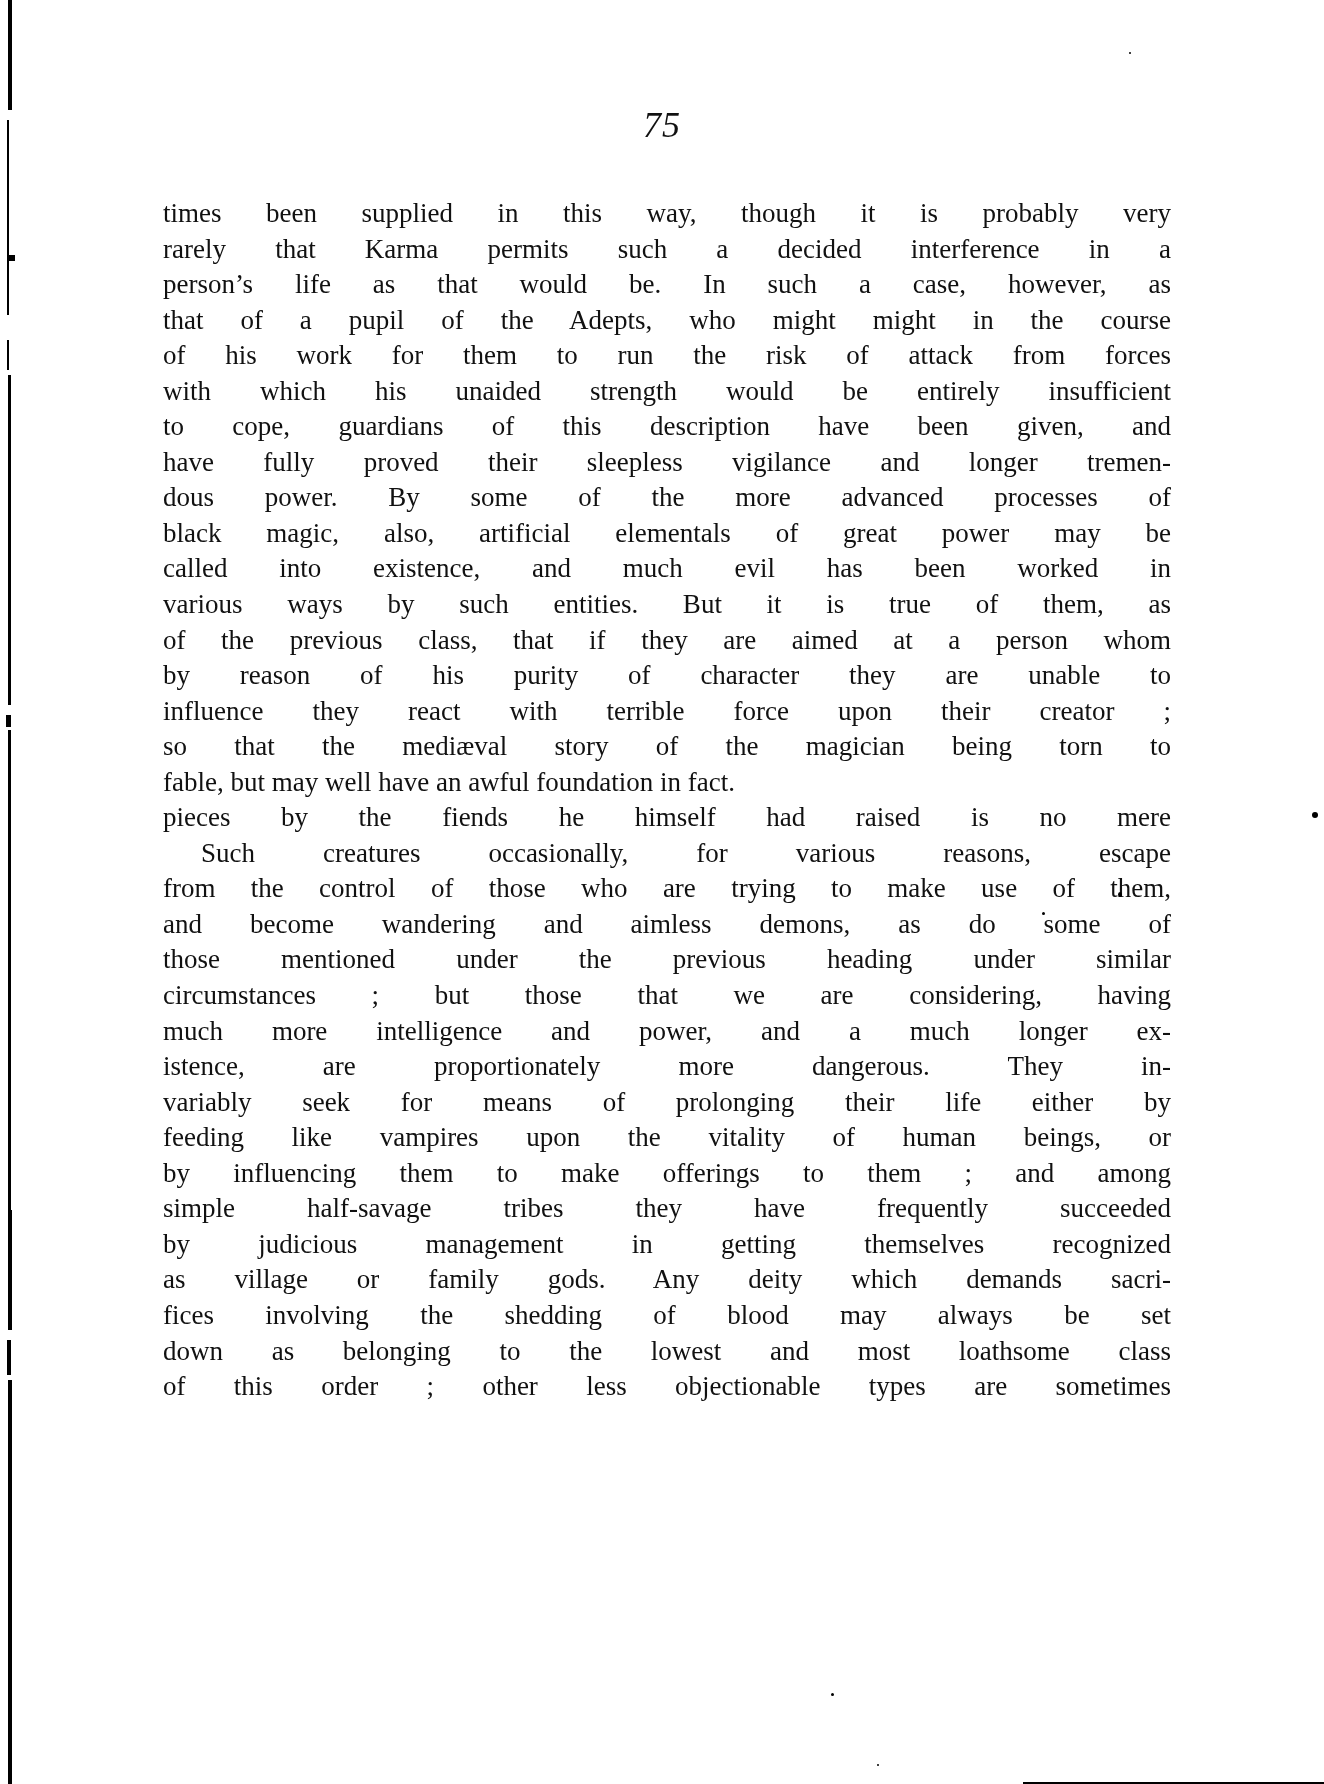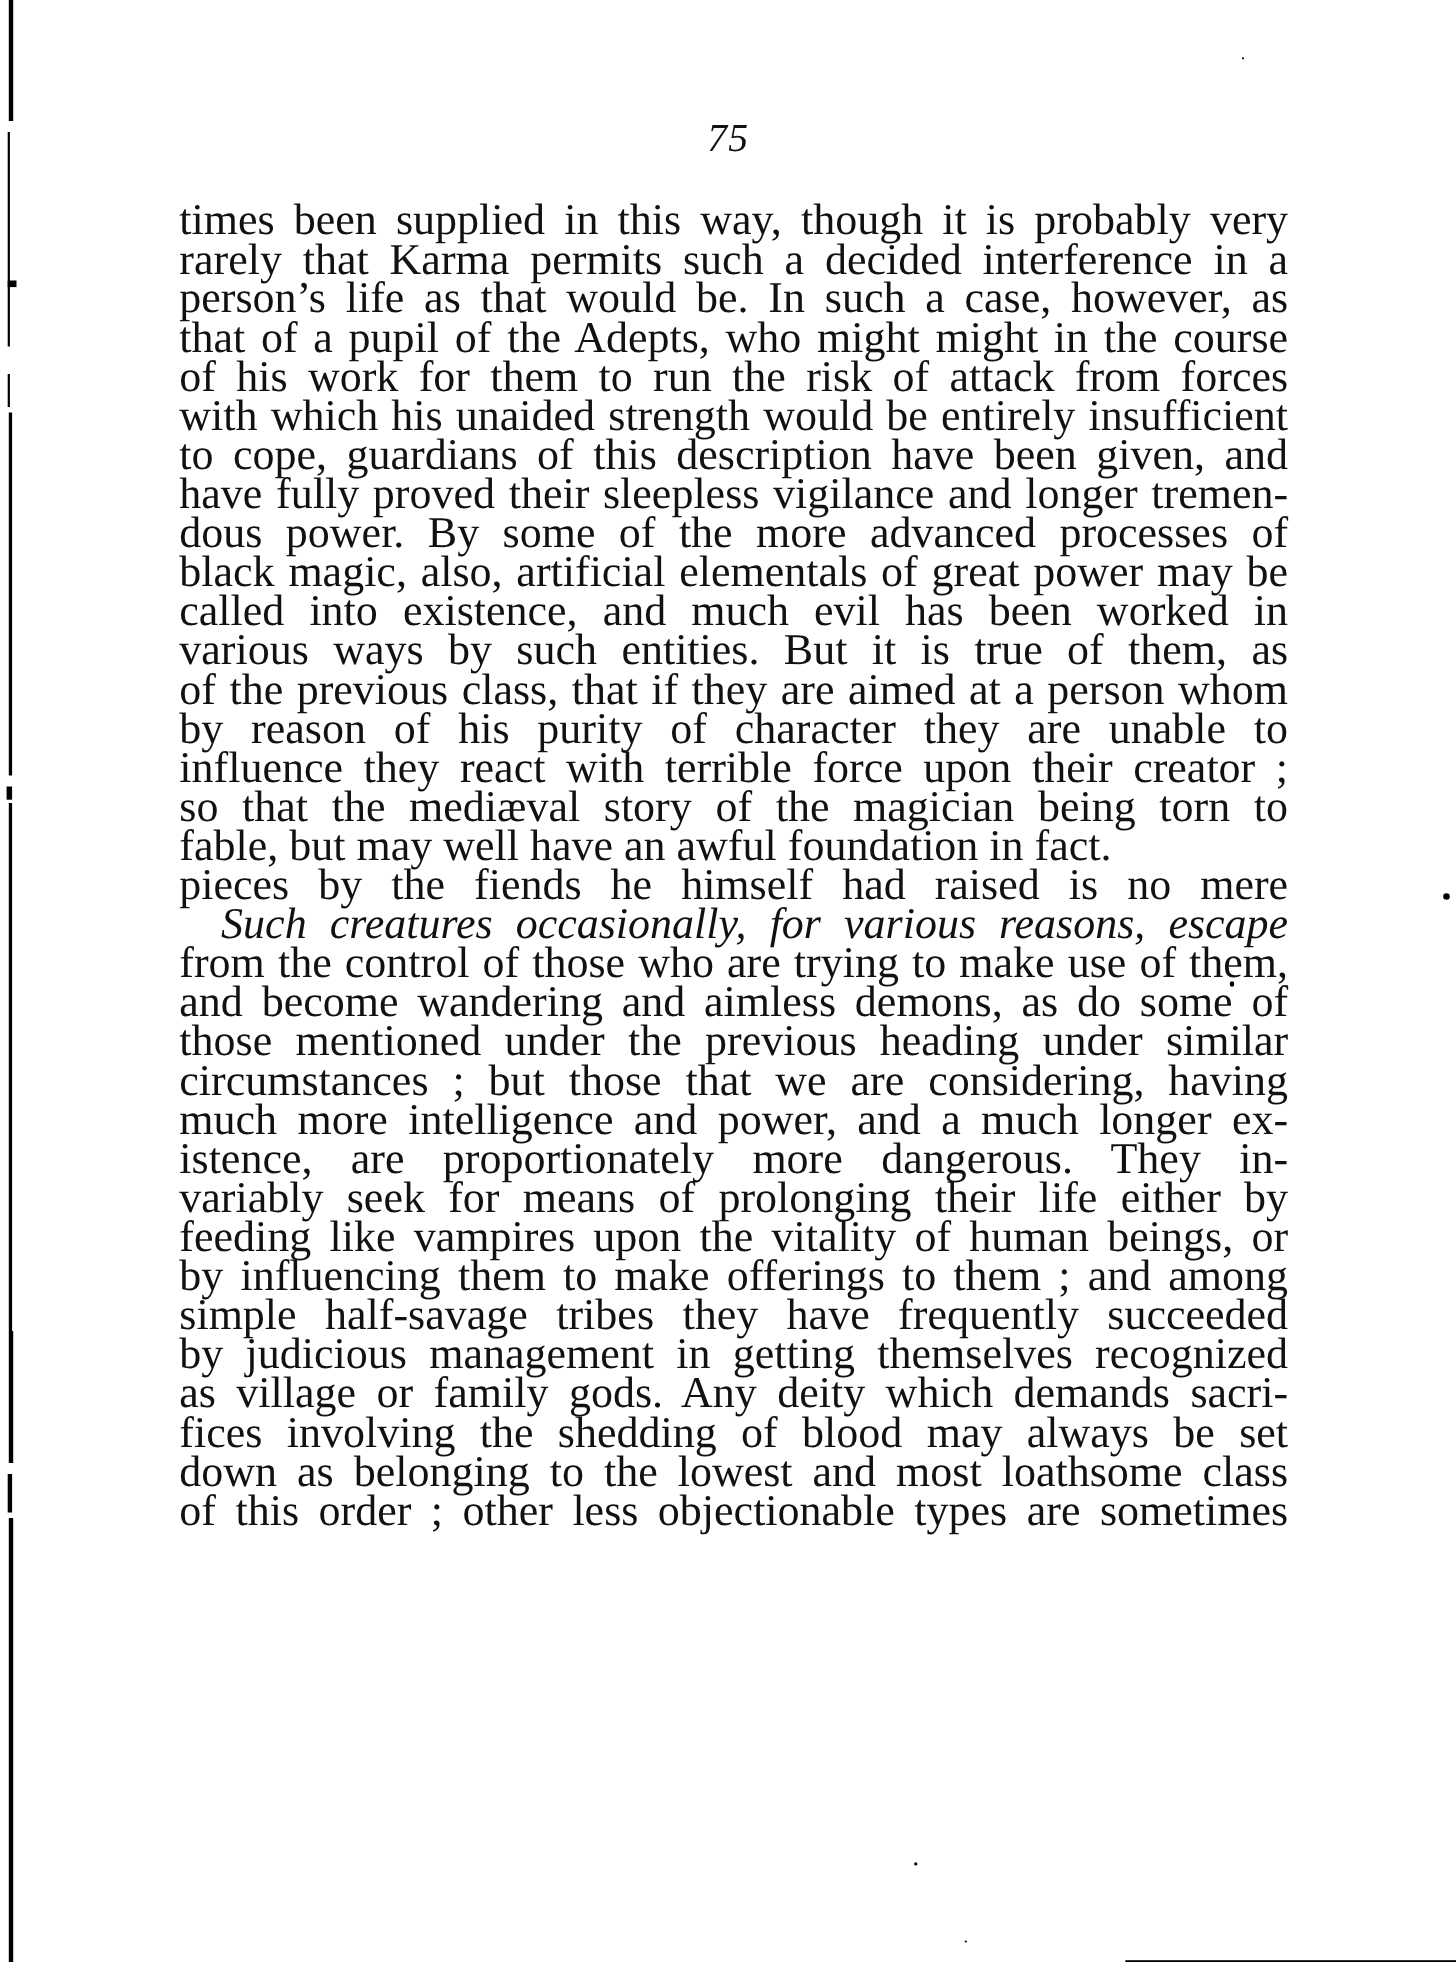--- a/index.html
+++ b/index.html
@@ -34,40 +34,39 @@
       left: 0;
       width: 1324px;
       text-align: center;
       font-size: 36px;
       font-style: italic;
       letter-spacing: 1px;
       font-family: Liberation Serif, serif;
     }
     .text-block {
       position: absolute;
-      top: 182px;
+      top: 196px;
       left: 163px;
       width: 1008px;
-      font-size: 40px;
+      font-size: 27px;
       line-height: 35.55px;
     }
     .line {
       display: block;
       white-space: nowrap;
       text-align: justify;
       text-align-last: justify;
       height: 35.55px;
       overflow: visible;
     }
     .line.last {
       text-align-last: left;
     }
     .line.indent {
       padding-left: 38px;
-      font-style: italic;
     }
     .speck {
       position: absolute;
       background: #000;
       border-radius: 50%;
     }
     .bottom-rule {
       position: absolute;
       left: 1023px;
       top: 1782px;

